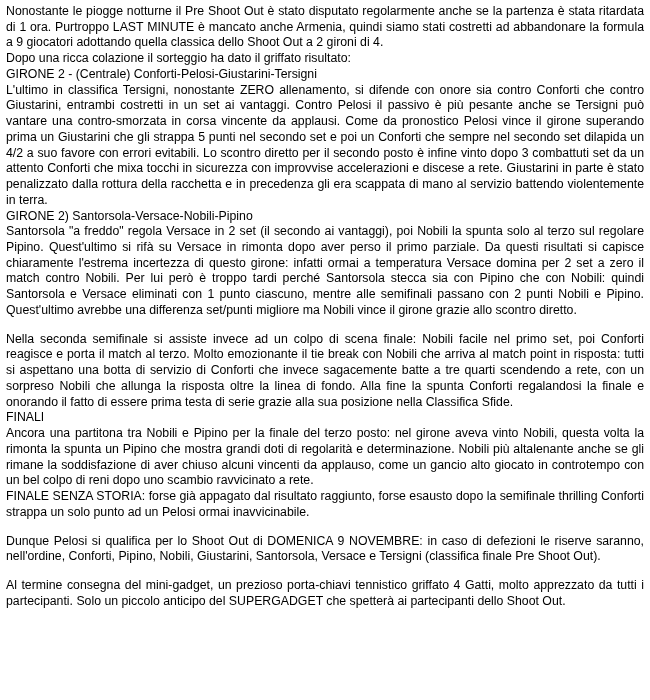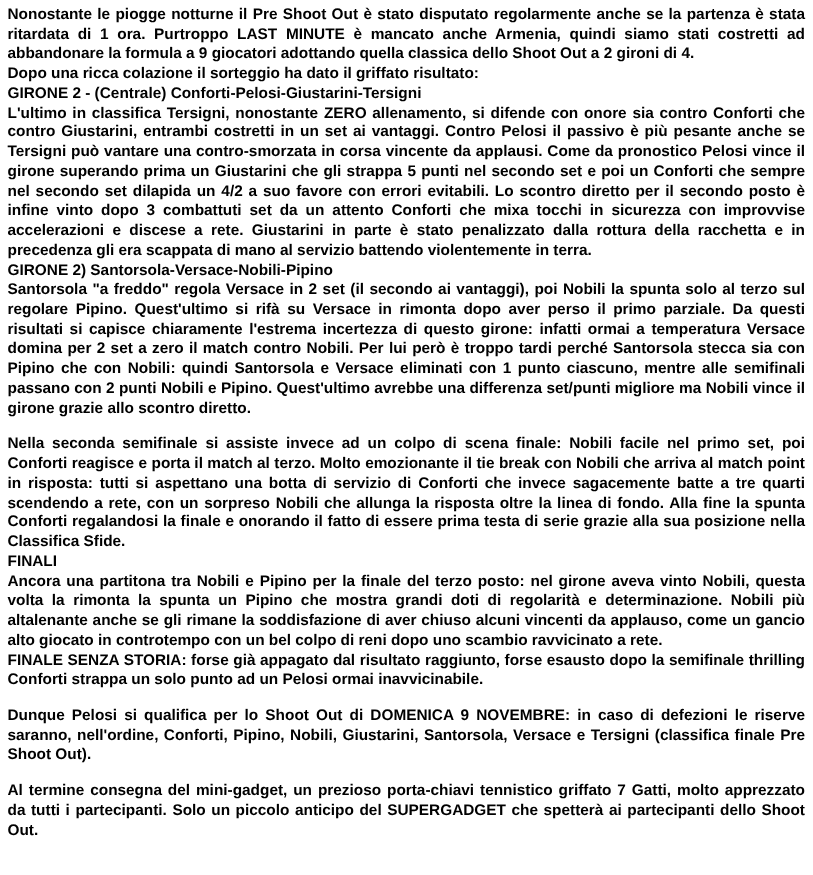--- a/index.html
+++ b/index.html
@@ -13,21 +13,20 @@
     font-family: "Liberation Sans", sans-serif;
     font-size: 12.3px;
     line-height: 1.28;
     color: #000000;
     overflow: hidden;
   }
   .page {
     padding: 4px 6px 0 6px;
     box-sizing: border-box;
     width: 650px;
-    font-weight: bold;
   }
   p {
     margin: 0;
     text-align: justify;
     text-justify: inter-word;
   }
   .para {
     margin: 0 0 0 0;
   }
   .spacer-blank {
@@ -52,15 +51,15 @@
   <p class="para">FINALI</p>
   <p class="para">Ancora una partitona tra Nobili e Pipino per la finale del terzo posto: nel girone aveva vinto Nobili, questa volta la rimonta la spunta un Pipino che mostra grandi doti di regolarità e determinazione. Nobili più altalenante anche se gli rimane la soddisfazione di aver chiuso alcuni vincenti da applauso, come un gancio alto giocato in controtempo con un bel colpo di reni dopo uno scambio ravvicinato a rete.</p>
   <p class="para">FINALE SENZA STORIA: forse già appagato dal risultato raggiunto, forse esausto dopo la semifinale thrilling Conforti strappa un solo punto ad un Pelosi ormai inavvicinabile.</p>
 
   <div class="spacer-blank"></div>
 
   <p class="para">Dunque Pelosi si qualifica per lo Shoot Out di DOMENICA 9 NOVEMBRE: in caso di defezioni le riserve saranno, nell'ordine, Conforti, Pipino, Nobili, Giustarini, Santorsola, Versace e Tersigni (classifica finale Pre Shoot Out).</p>
 
   <div class="spacer-blank"></div>
 
-  <p class="para">Al termine consegna del mini-gadget, un prezioso porta-chiavi tennistico griffato 7 Gatti, molto apprezzato da tutti i partecipanti. Solo un piccolo anticipo del SUPERGADGET che spetterà ai partecipanti dello Shoot Out.</p>
+  <p class="para">Al termine consegna del mini-gadget, un prezioso porta-chiavi tennistico griffato 4 Gatti, molto apprezzato da tutti i partecipanti. Solo un piccolo anticipo del SUPERGADGET che spetterà ai partecipanti dello Shoot Out.</p>
 
 </div>
 
 </body></html>

